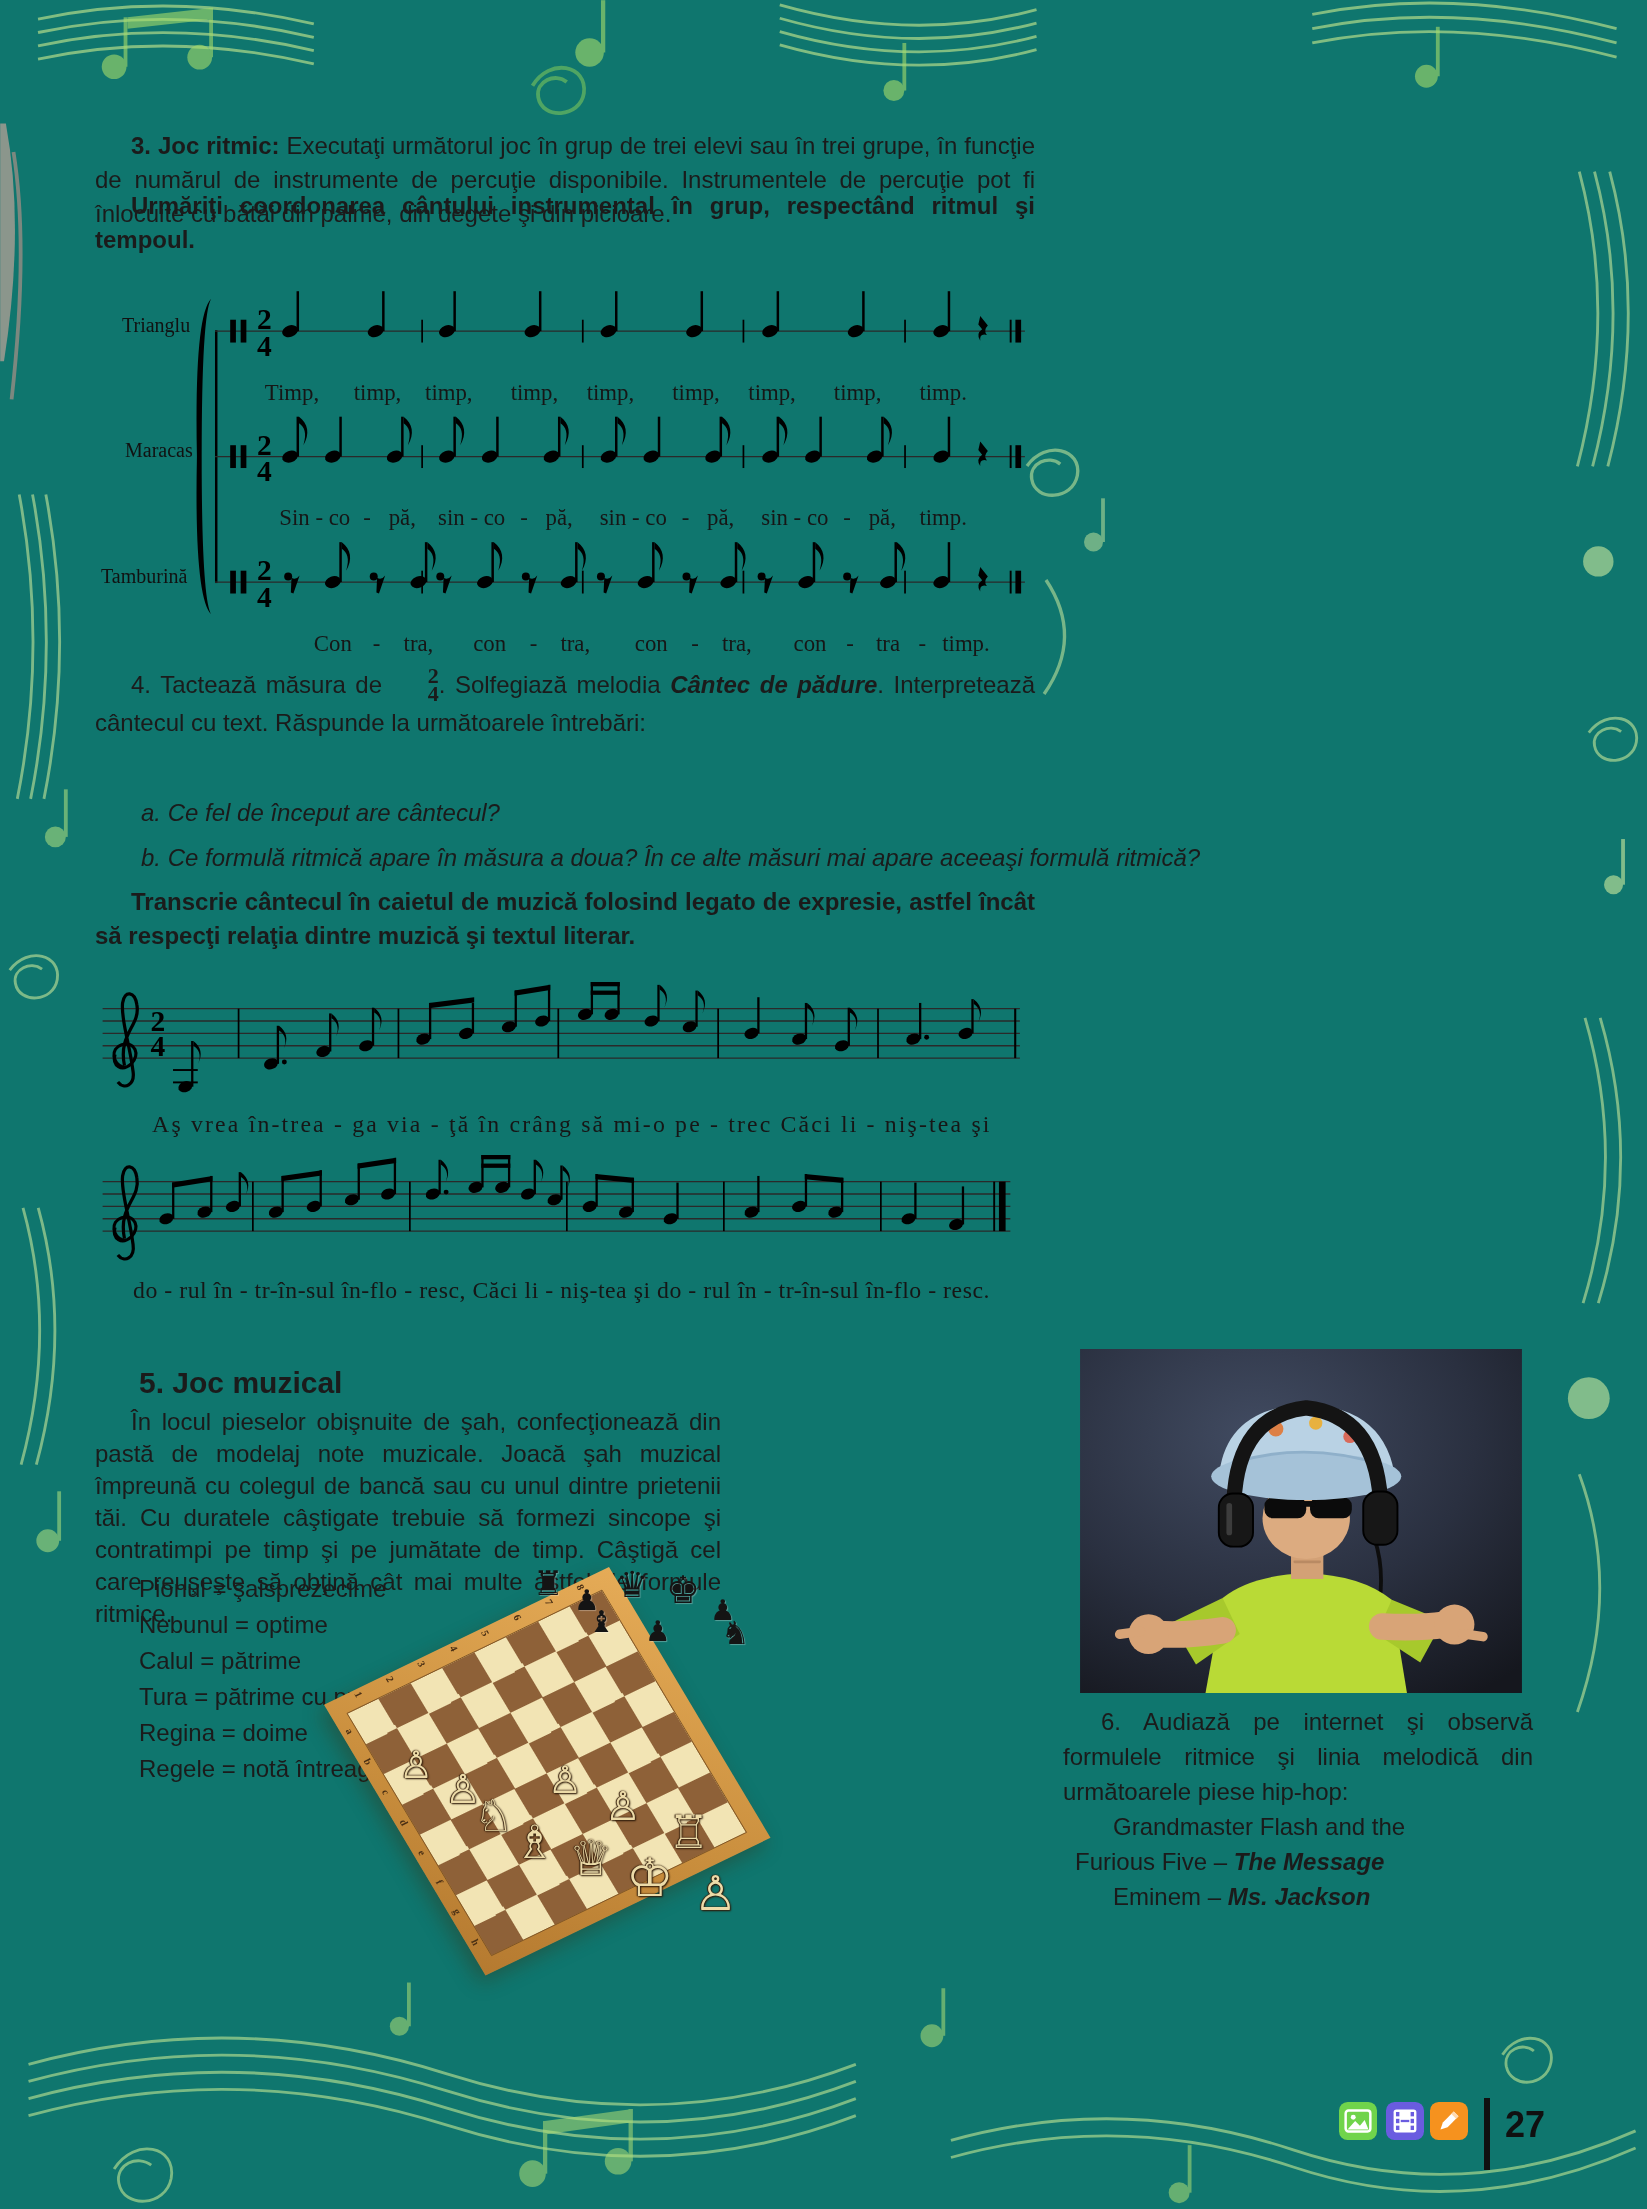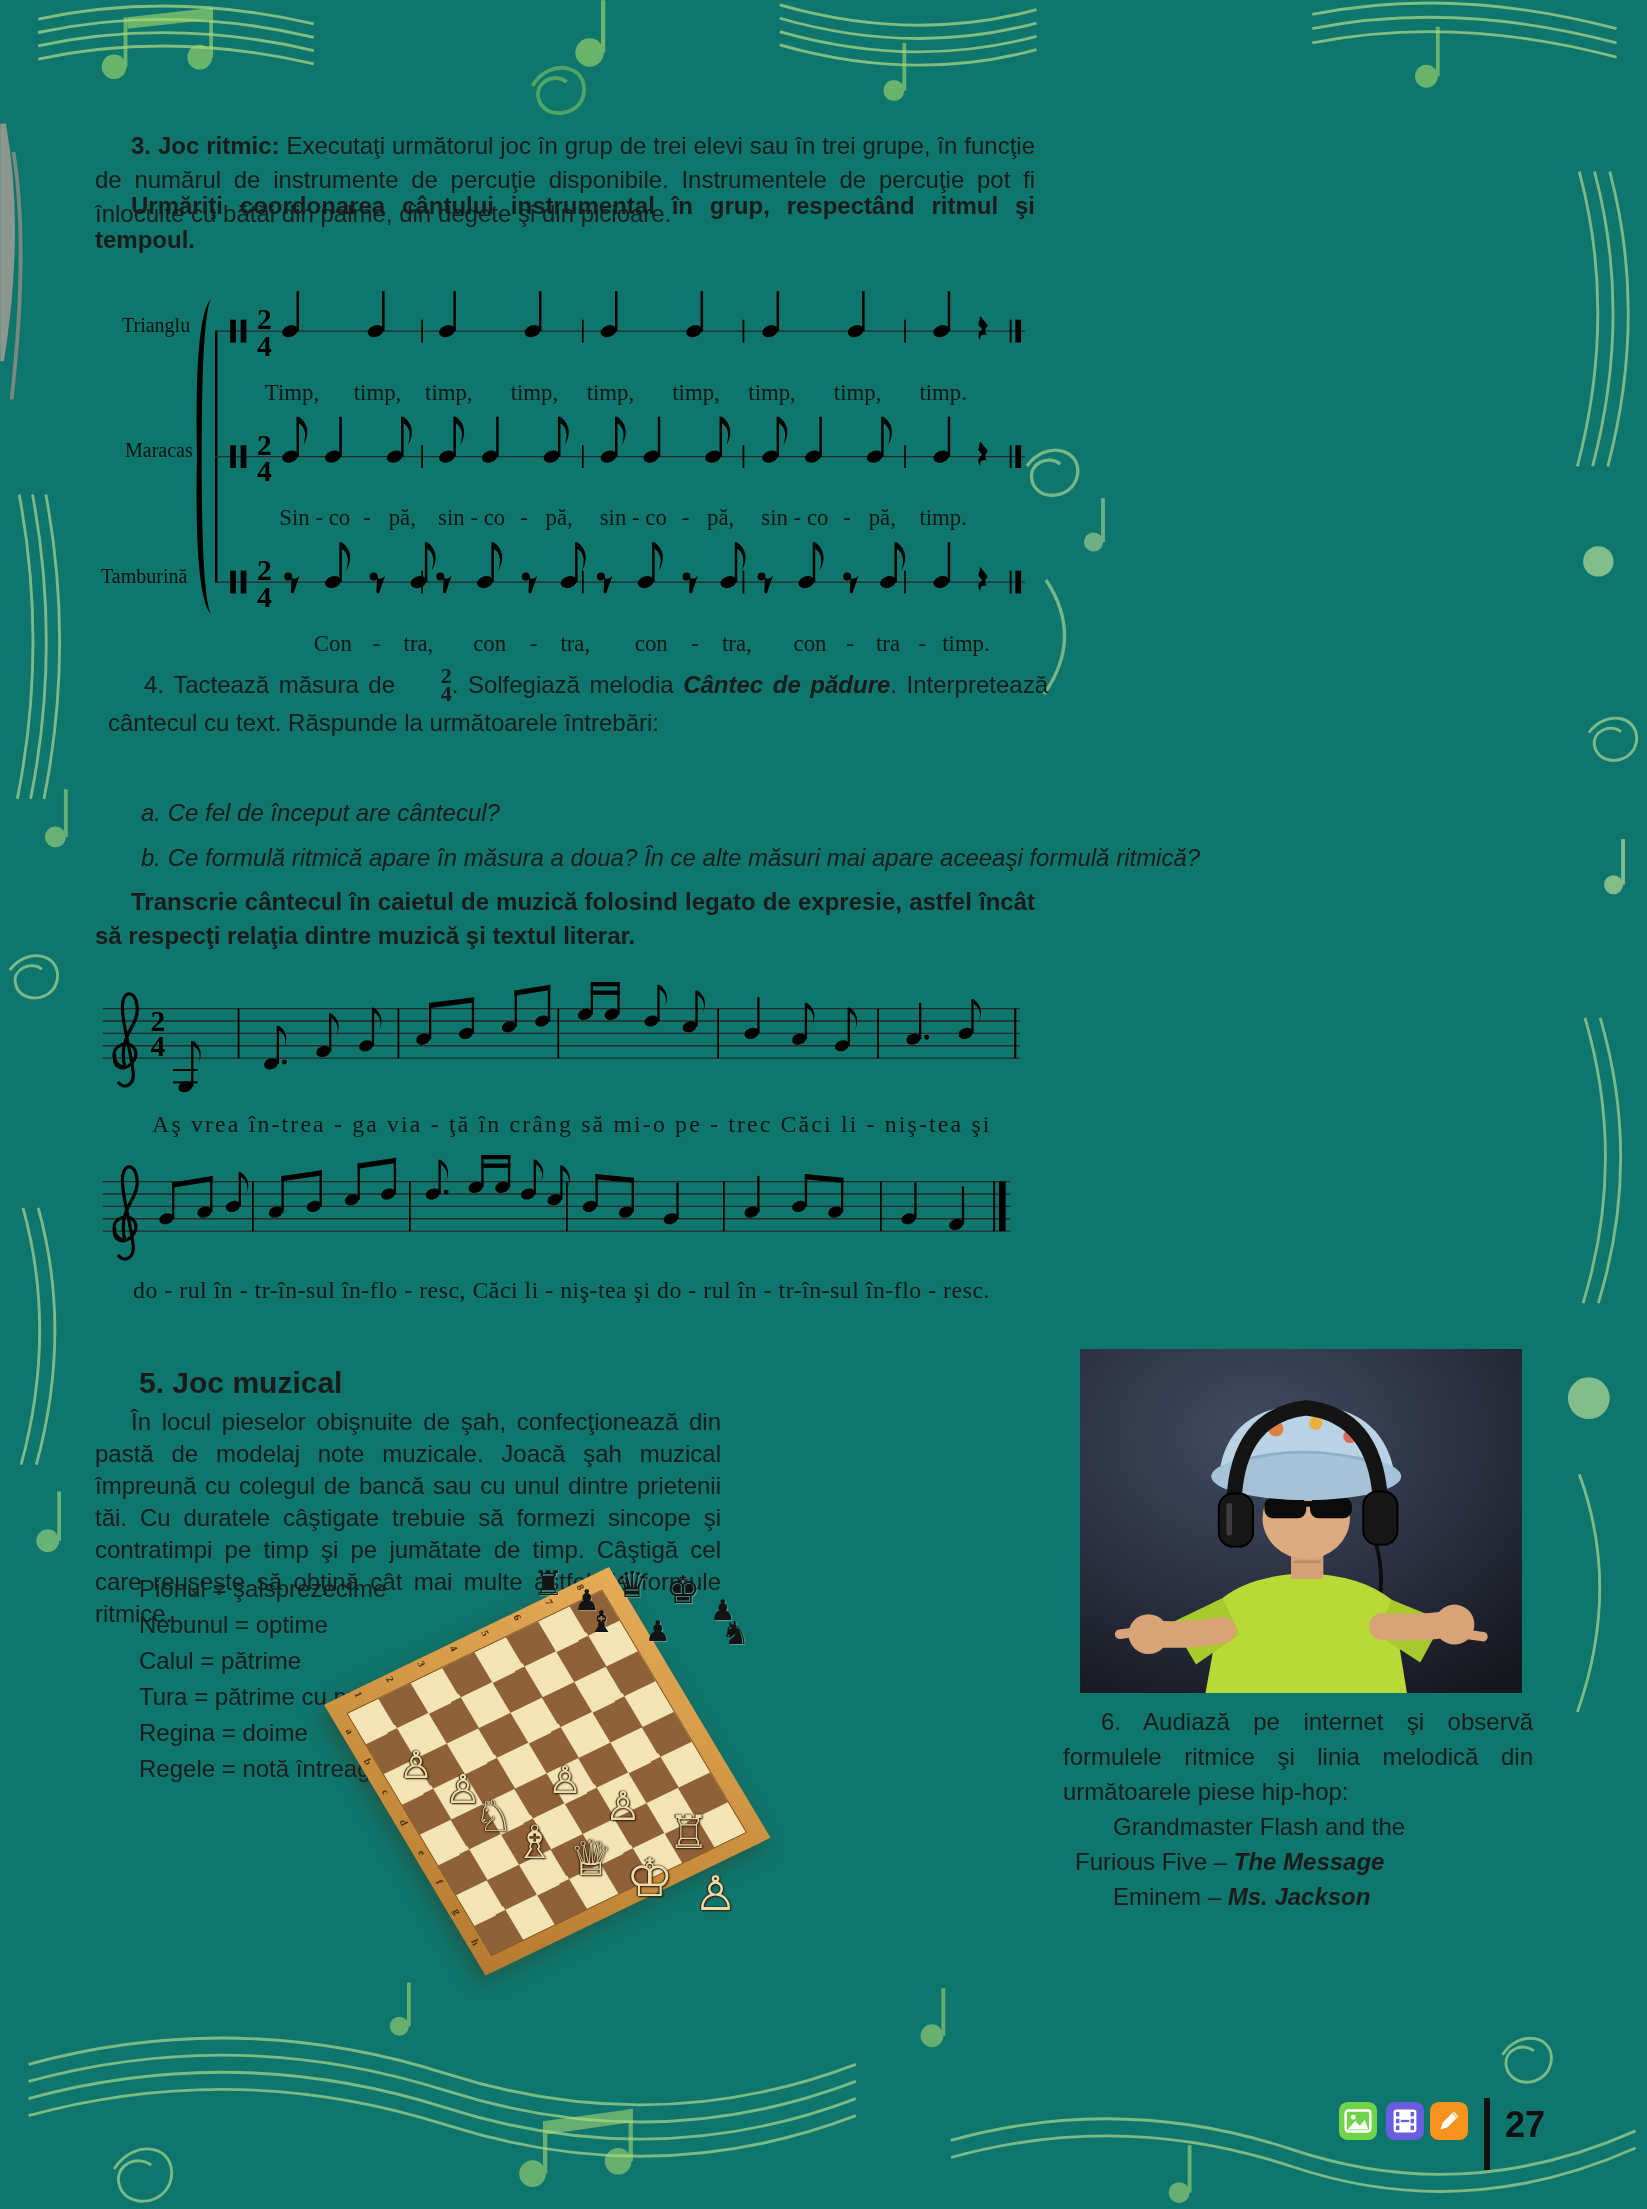--- a/index.html
+++ b/index.html
@@ -331,21 +331,21 @@
       <text class="lyr" x="521" y="394" text-anchor="middle">-</text>
       <text class="lyr" x="565" y="394" text-anchor="middle">tra,</text>
       <text class="lyr" x="642" y="394" text-anchor="middle">con</text>
       <text class="lyr" x="684" y="394" text-anchor="middle">-</text>
       <text class="lyr" x="724" y="394" text-anchor="middle">tra</text>
       <text class="lyr" x="760" y="394" text-anchor="middle">-</text>
       <text class="lyr" x="806" y="394" text-anchor="middle">timp.</text>
     </g>
   </svg>
 
-  <div class="para" style="left:108px;top:666px;width:940px;line-height:38px;text-indent:36px;"><span>4. Tactează măsura de</span>
+  <div class="para" style="left:95px;top:666px;width:940px;line-height:38px;text-indent:36px;"><span>4. Tactează măsura de</span>
     <span class="frac"><span>2</span><span>4</span></span><span>. Solfegiază melodia</span>
     <span class="bi">Cântec de pădure</span><span>. Interpretează cântecul cu text. Răspunde la următoarele întrebări:</span></div>
 
   <div class="question" style="left:141px;top:799px;">
     <span class="qlabel">a.</span>
     <span>Ce fel de început are cântecul?</span>
   </div>
   <div class="question" style="left:141px;top:844px;">
     <span class="qlabel">b.</span>
     <span>Ce formulă ritmică apare în măsura a doua? În ce alte măsuri mai apare aceeaşi formulă ritmică?</span>

